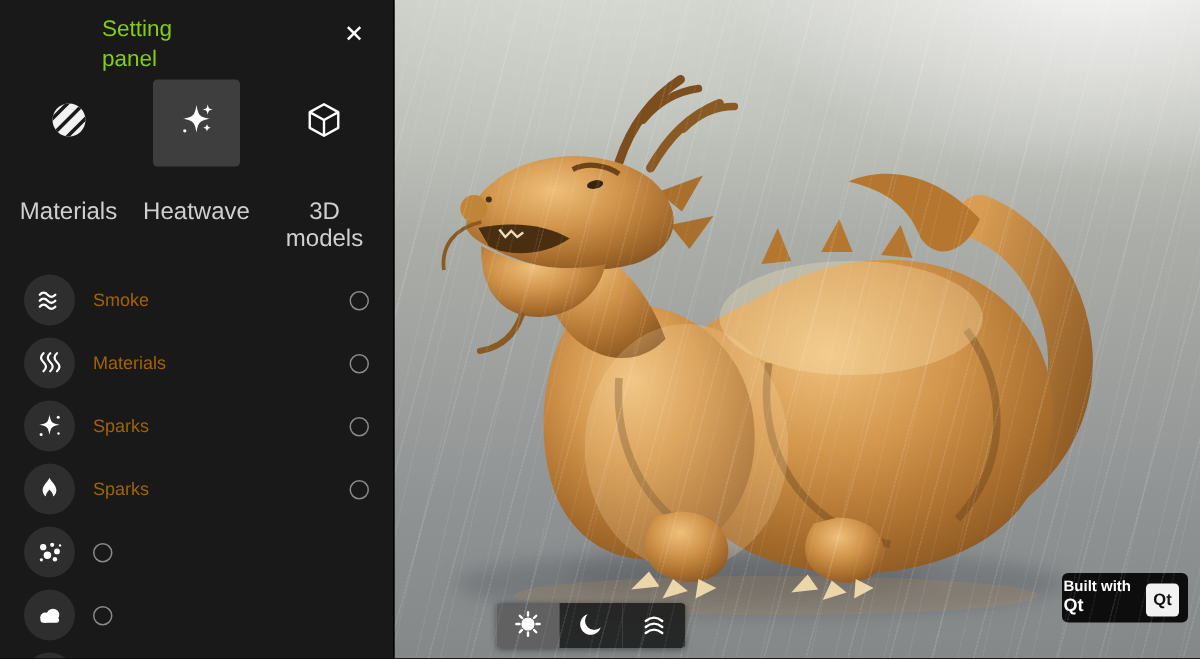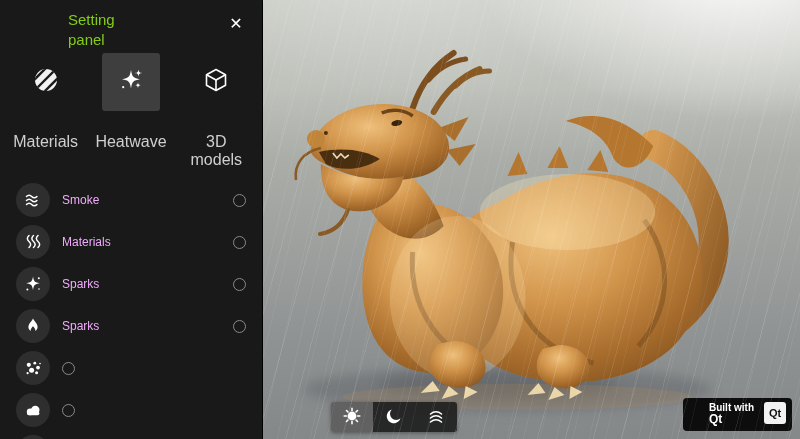--- a/index.html
+++ b/index.html
@@ -15,21 +15,21 @@
 
   .tabs { display:flex; gap:10px; padding:0 8px; justify-content:space-between; }
   .tab { width:76px; text-align:center; cursor:pointer; }
   .tile { width:58px; height:58px; margin:0 auto; border-radius:3px; display:flex; align-items:center; justify-content:center; }
   .tab.active .tile { background:#3e3e3e; }
   .tab-lbl { display:block; margin-top:22px; font-size:16px; color:#cfcfcf; }
 
   .effects-list { margin-top:10px; }
   .row { height:42px; display:flex; align-items:center; padding:0 16px; gap:12px; cursor:pointer; }
   .ic { width:34px; height:34px; border-radius:50%; background:#2e2e2e; display:flex; align-items:center; justify-content:center; flex:0 0 34px; }
-  .lbl { flex:1; font-size:12px; color:#f0abfc; }
+  .lbl { flex:1; font-size:12px; color:#a16207; }
   .radio { width:13px; height:13px; border:1px solid #8a8a8a; border-radius:50%; flex:0 0 13px; }
 
   
   .viewport { position:relative; flex:1; height:439px; overflow:hidden; border-left:1px solid #000;
     background:
       radial-gradient(ellipse 420px 250px at 88% -8%, rgba(255,255,255,0.95), rgba(255,255,255,0) 62%),
       radial-gradient(ellipse 480px 280px at 28% -12%, rgba(255,255,255,0.35), rgba(255,255,255,0) 55%),
       linear-gradient(180deg, #c9cbc4 0%, #bfc1bb 20%, #abada8 36%, #9ea19e 55%, #8f9293 78%, #858889 100%);
   }
   .viewport::after { 
@@ -37,21 +37,21 @@
     background-image:
       repeating-linear-gradient(105deg, rgba(255,255,255,0.22) 0px, rgba(255,255,255,0.22) 1px, transparent 1px, transparent 27px),
       repeating-linear-gradient(103deg, rgba(255,255,255,0.12) 0px, rgba(255,255,255,0.12) 1px, transparent 1px, transparent 16px);
   }
   .dragon { position:absolute; inset:0; width:100%; height:100%; }
 
   .vp-toolbar { position:absolute; left:68px; bottom:7px; display:flex; border-radius:3px; overflow:hidden; box-shadow:0 1px 4px rgba(0,0,0,.4); }
   .vp-btn { width:42px; height:30px; display:flex; align-items:center; justify-content:center; background:rgba(30,30,30,0.92); border:none; cursor:pointer; }
   .vp-btn.active { background:#616161; }
 
-  .badge { position:absolute; right:8px; bottom:8px; background:#0d0d0d; border-radius:4px; display:flex; align-items:flex-start; gap:10px; padding:4px 6px 4px 26px; color:#fff; cursor:pointer; }
+  .badge { position:absolute; right:8px; bottom:24px; background:#0d0d0d; border-radius:4px; display:flex; align-items:flex-end; gap:10px; padding:4px 6px 4px 1px; color:#fff; cursor:pointer; }
   .badge-text { display:flex; flex-direction:column; line-height:1.15; }
   .badge-line1 { font-size:10px; font-weight:bold; }
   .badge-line2 { font-size:12px; font-weight:bold; }
   .qt-logo { width:22px; height:22px; background:#f2f2f2; border-radius:3px; color:#0d0d0d; font-size:11px; font-weight:bold; display:flex; align-items:center; justify-content:center; }
 </style>
 </head>
 <body>
 
 <div class="app">
 

